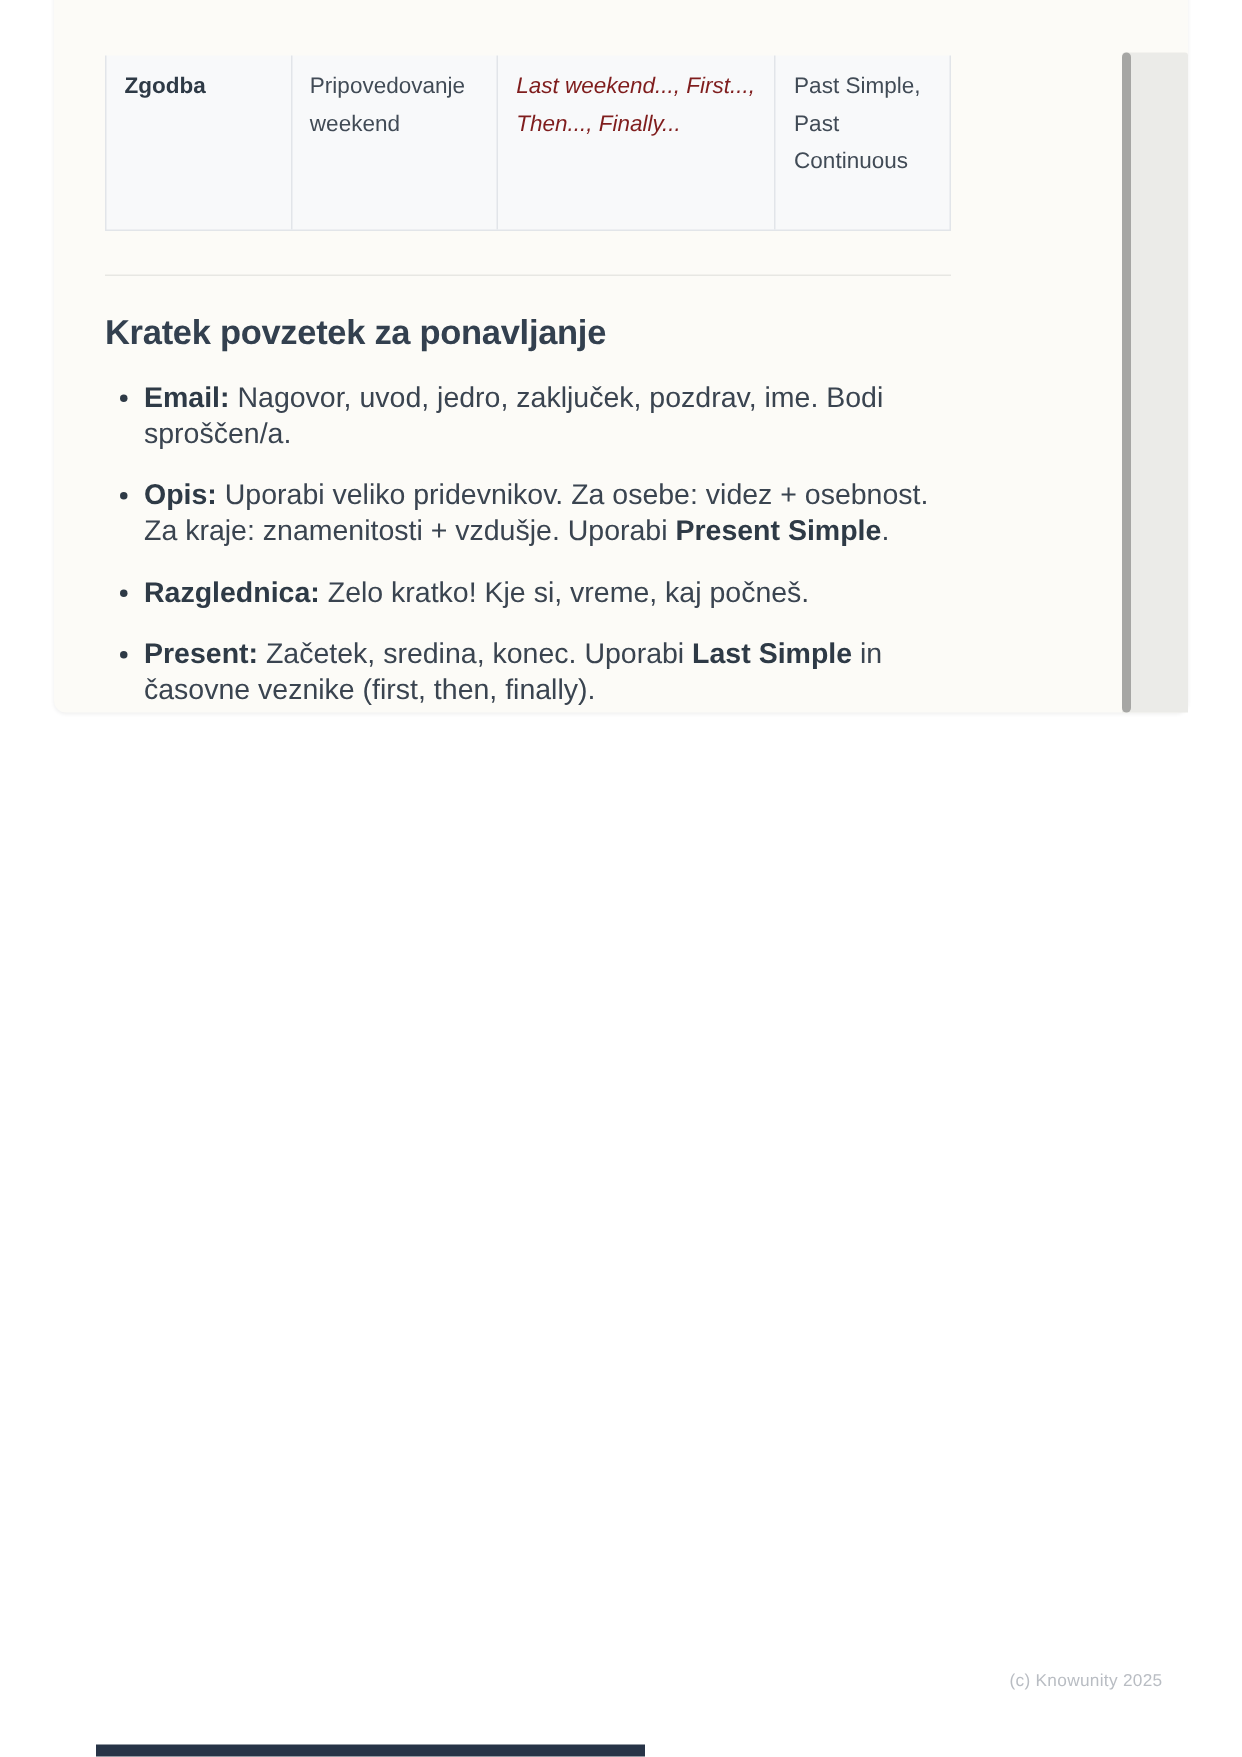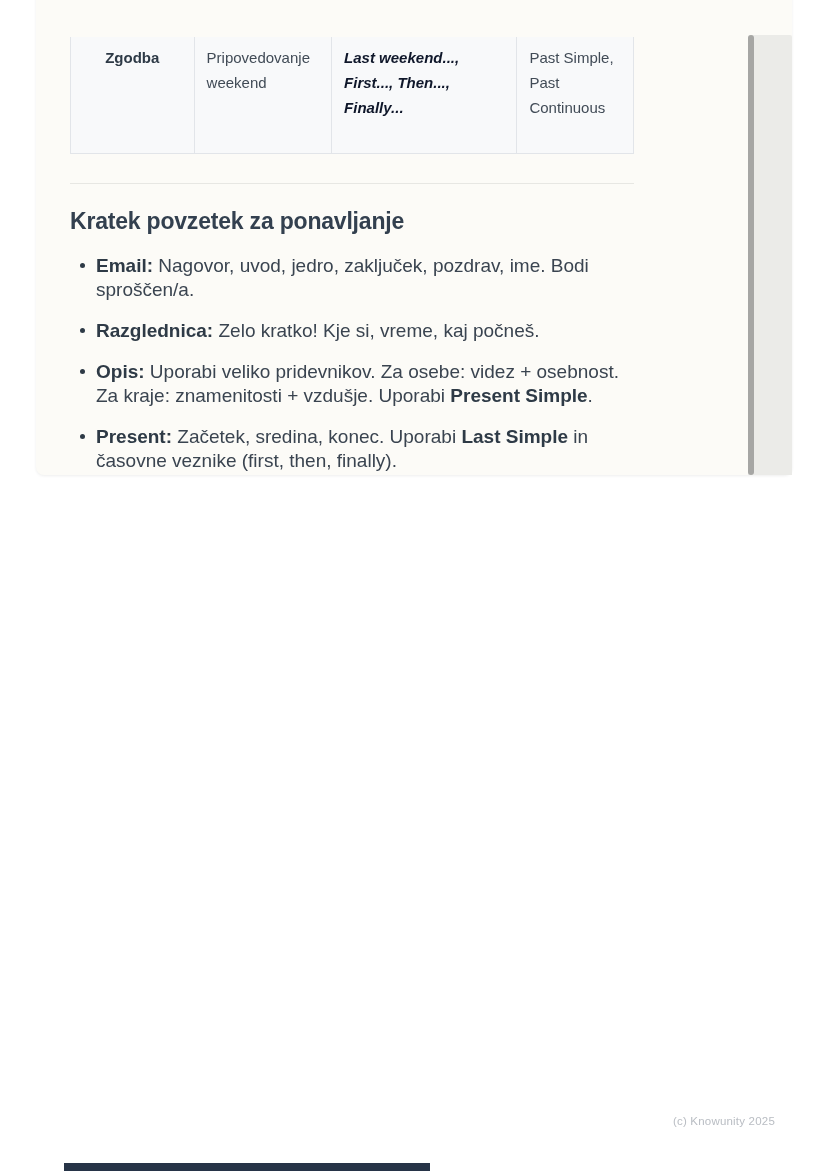--- a/index.html
+++ b/index.html
@@ -65,23 +65,23 @@
     background: #f8f9fa;
   }
   .tbl-cell {
     padding: 8px 12px 10px 12px;
     font-size: 15px;
     line-height: 25px;
     color: #414b56;
     border-right: 1px solid #e2e5e9;
   }
   .tbl-cell:last-child { border-right: none; }
-  .c1 { width: 124px; font-weight: bold; color: #2e3a46; text-align: center; }
+  .c1 { width: 124px; font-weight: bold; color: #2e3a46; }
   .c2 { width: 138px; }
-  .c3 { width: 186px; font-style: italic; color: #0f172a; font-weight: bold; }
+  .c3 { width: 186px; font-style: italic; color: #7f1d1d; }
   .c4 { width: 116px; }
 
   .divider {
     position: absolute;
     top: 183px;
     left: 0;
     width: 564px;
     height: 1px;
     background: #e7e7e3;
   }
@@ -154,22 +154,22 @@
       <div class="tbl-cell c3">Last weekend..., First..., Then..., Finally...</div>
       <div class="tbl-cell c4">Past Simple, Past Continuous</div>
     </div>
 
     <div class="divider"></div>
 
     <h2 class="summary-heading">Kratek povzetek za ponavljanje</h2>
 
     <ul class="summary-list" id="summary-list">
         <li class="summary-item"><span class="dot"></span><b>Email:</b><span> Nagovor, uvod, jedro, zaključek, pozdrav, ime. Bodi sproščen/a.</span></li>
+        <li class="summary-item"><span class="dot"></span><b>Opis:</b><span> Uporabi veliko pridevnikov. Za osebe: videz + osebnost. Za kraje: znamenitosti + vzdušje. Uporabi </span><b>Present Simple</b><span>.</span></li>
         <li class="summary-item"><span class="dot"></span><b>Razglednica:</b><span> Zelo kratko! Kje si, vreme, kaj počneš.</span></li>
-        <li class="summary-item"><span class="dot"></span><b>Opis:</b><span> Uporabi veliko pridevnikov. Za osebe: videz + osebnost. Za kraje: znamenitosti + vzdušje. Uporabi </span><b>Present Simple</b><span>.</span></li>
         <li class="summary-item"><span class="dot"></span><b>Present:</b><span> Začetek, sredina, konec. Uporabi </span><b>Last Simple</b><span> in časovne veznike (first, then, finally).</span></li>
       </ul>
 
   </div>
 
   <div class="scroll-strip">
     <div class="scroll-thumb"></div>
   </div>
 
 </div>

